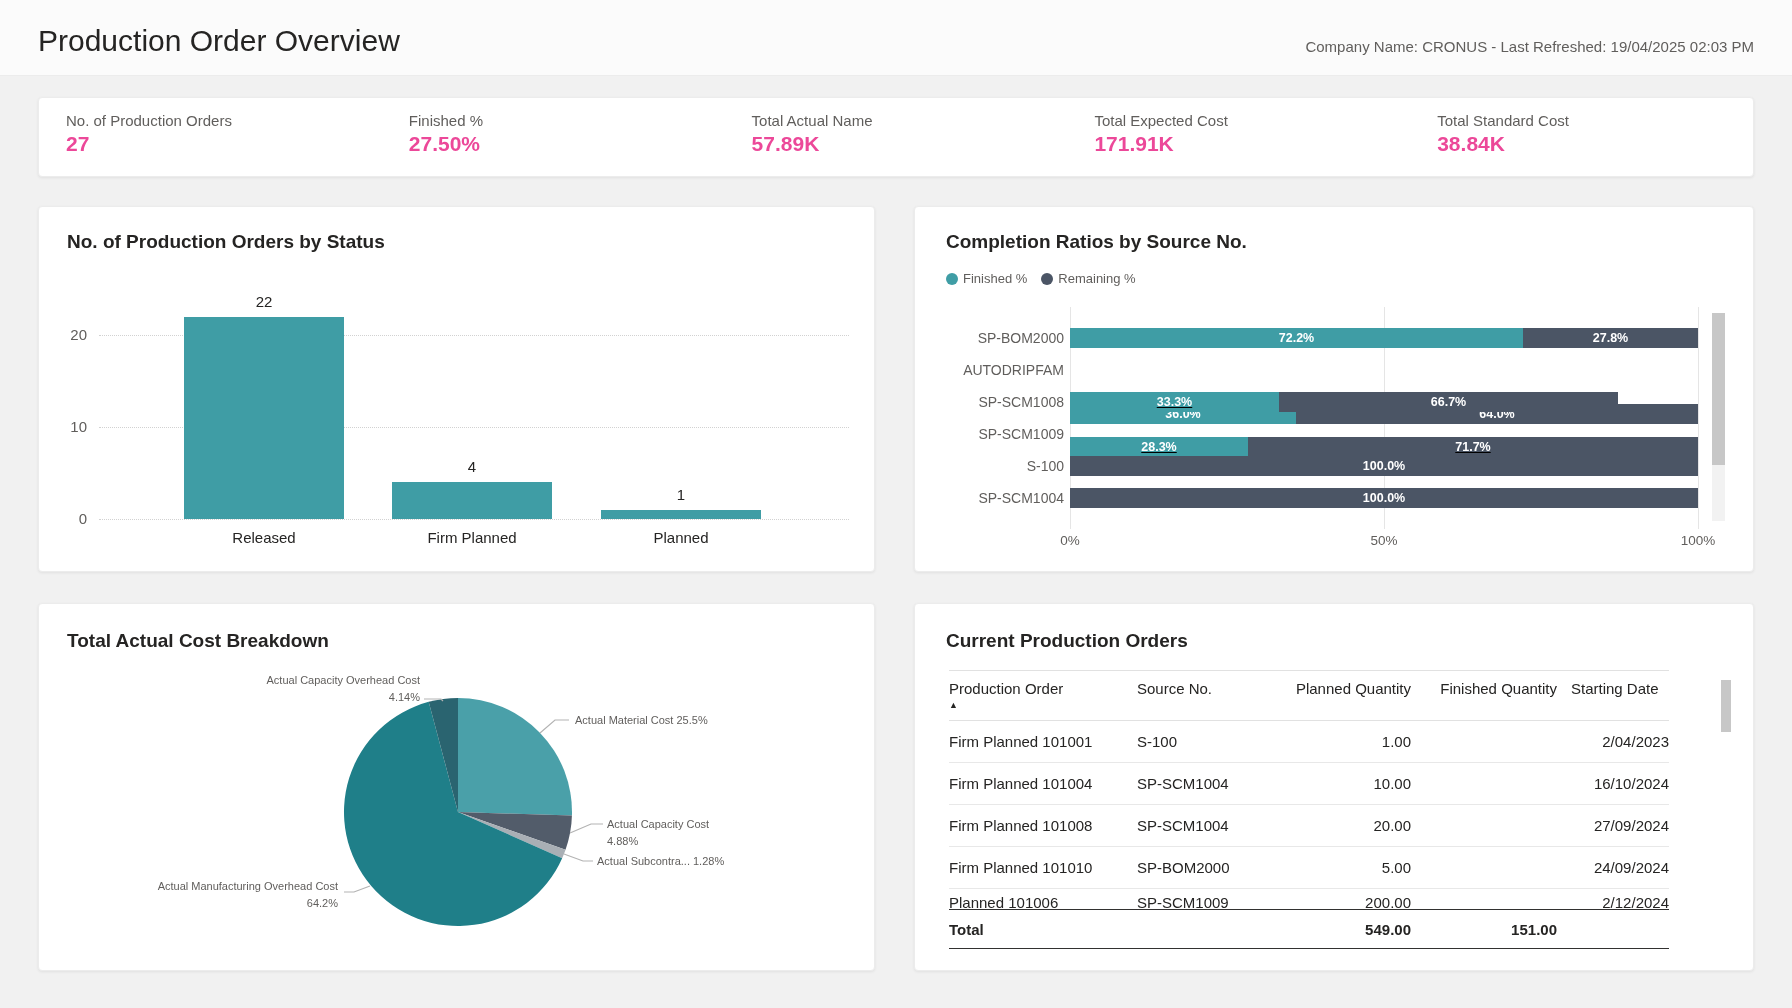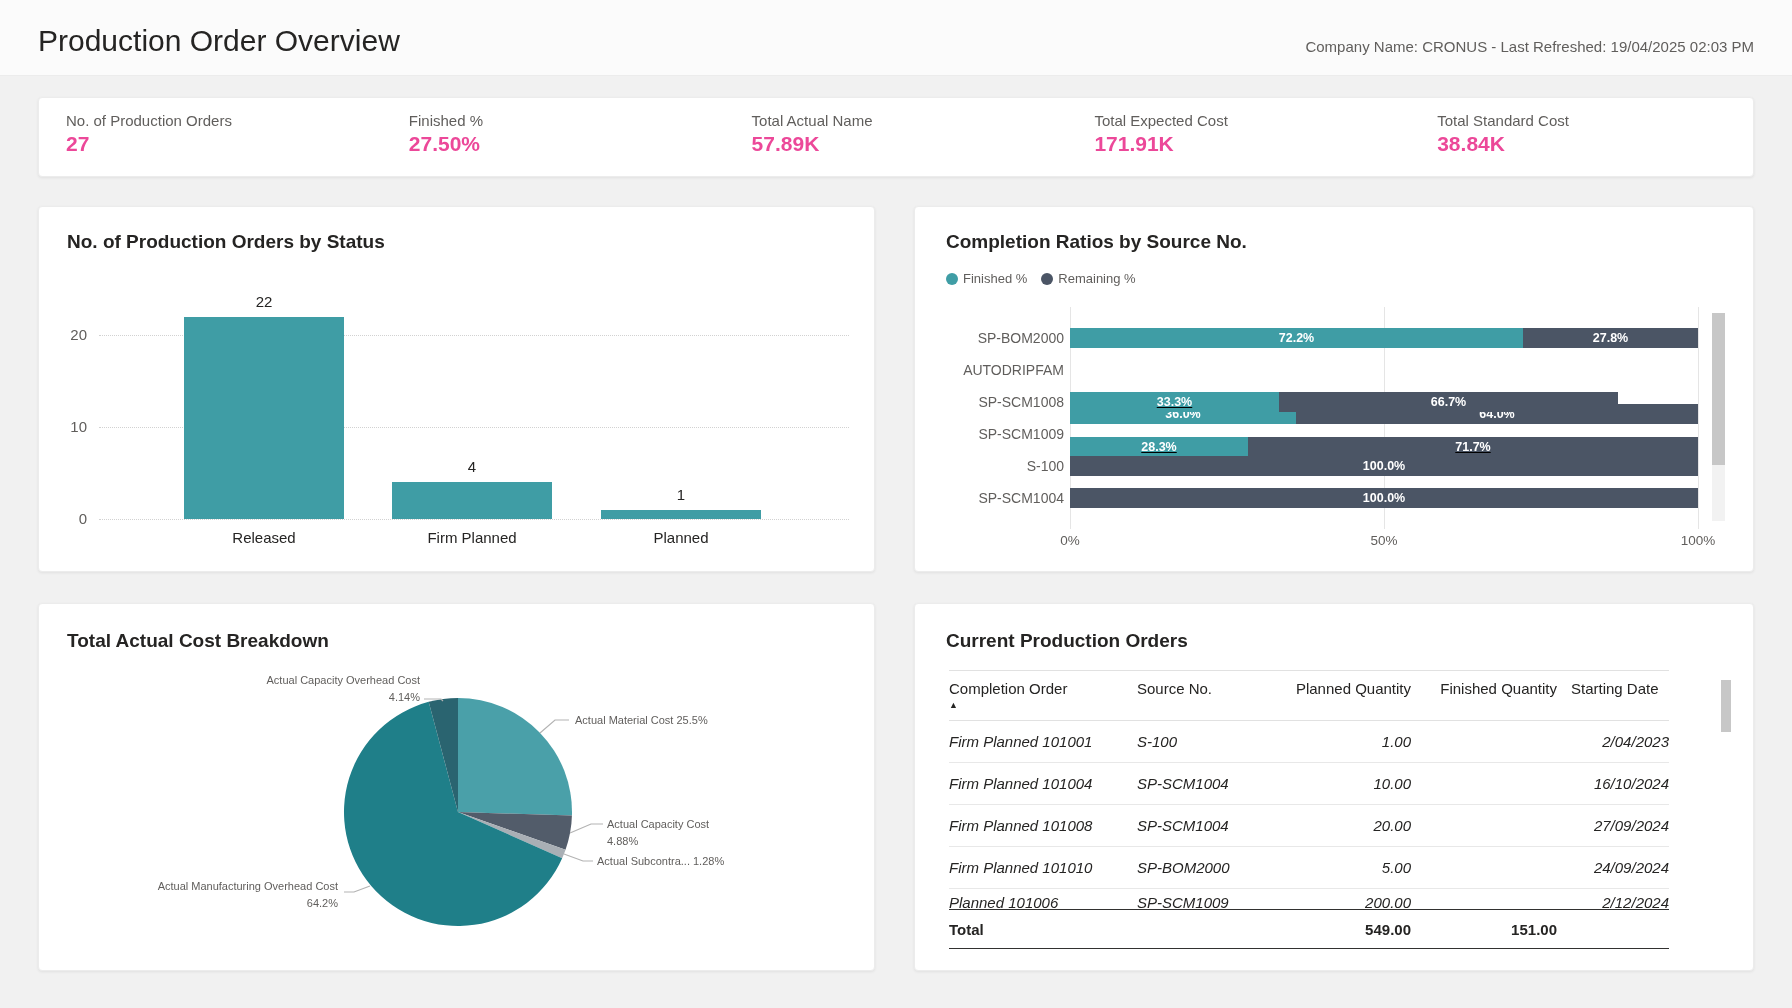--- a/index.html
+++ b/index.html
@@ -42,21 +42,21 @@
   .plabel-1 { left:568px; top:212px; }
   .plabel-2 { left:558px; top:249px; }
   .plabel-3 { left:60px; top:274px; width:239px; text-align:right; }
   .plabel-4 { left:141px; top:68px; width:240px; text-align:right; }
   .leader { fill:none; stroke:#b3b3b3; stroke-width:1.2; }
   
   .card-table { left:914px; top:603px; width:840px; height:368px; }
   .tbl { position:absolute; left:34px; top:66px; width:720px; }
   .t-head { display:flex; height:51px; border-top:1px solid #e1e1e1; border-bottom:1px solid #e1e1e1; padding-top:9px; }
   .t-head .tcell { font-size:15px; color:#252423; }
-  .t-row { display:flex; height:42px; align-items:center; border-bottom:1px solid #e8e8e8;font-style:italic; }
+  .t-row { display:flex; height:42px; align-items:center; border-bottom:1px solid #e8e8e8; }
   .tcell { font-size:15px; color:#252423; }
   .tc0 { width:188px; } .tc1 { width:120px; }
   .tc2 { width:154px; text-align:right; } .tc3 { width:146px; text-align:right; }
   .tc4 { width:112px; text-align:right; }
   .t-head .tc4 { text-align:left; padding-left:14px; }
   .sort-arrow { font-size:9px; color:#252423; line-height:10px; margin-top:3px; }
   .t-clip { height:20px; overflow:hidden; }
   .t-clip .t-row { border-bottom:none; height:42px; align-items:flex-start; padding-top:5px; }
   .t-total { display:flex; height:40px; align-items:center; border-top:1px solid #323130; border-bottom:1px solid #323130; }
   .t-total .tcell { font-weight:700; }
@@ -214,21 +214,21 @@
       <div>Actual Capacity Overhead Cost</div>
       <div>4.14%</div>
     </div>
   </div>
 
 <div class="card card-table" id="table-card">
   <div class="card-title" style="left:31px; top:26px;">Current Production Orders</div>
   <div class="tbl" id="orders-table">
       <div class="t-head">
         <div class="tcell tc0">
-          <div>Completion Order</div>
+          <div>Production Order</div>
           <div class="sort-arrow">▲</div>
         </div>
         <div class="tcell tc1">
           <div>Source No.</div>
         </div>
         <div class="tcell tc2">
           <div>Planned Quantity</div>
         </div>
         <div class="tcell tc3">
           <div>Finished Quantity</div>

